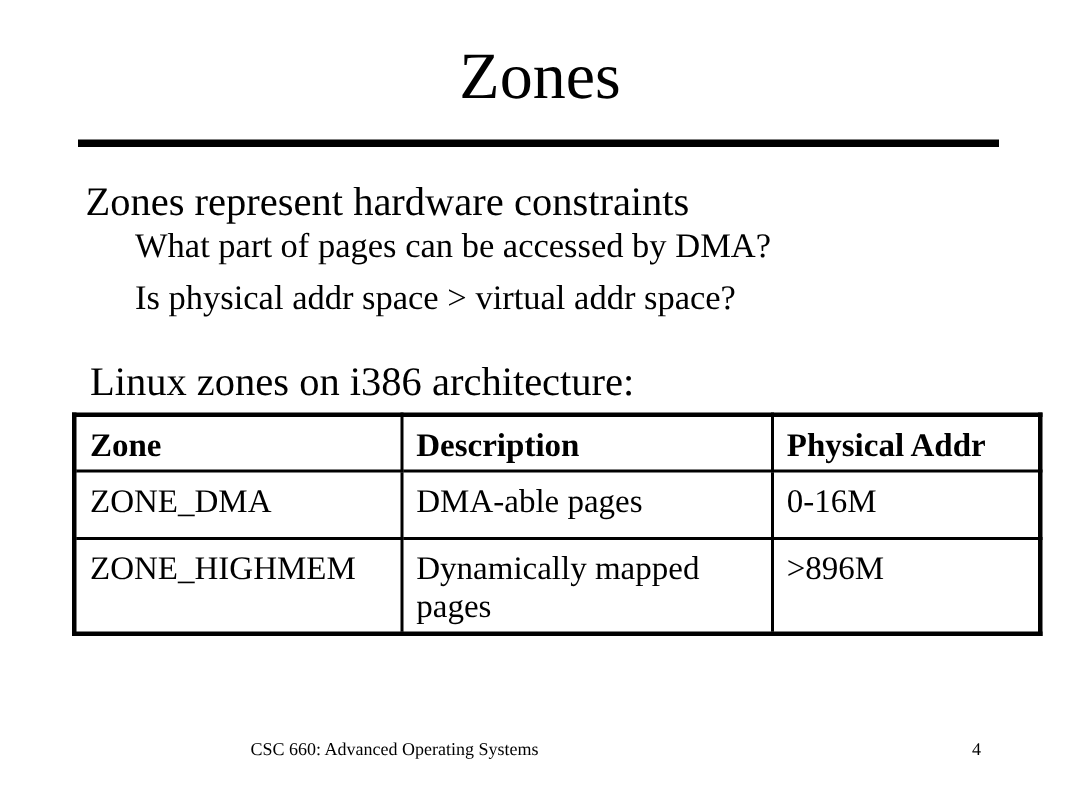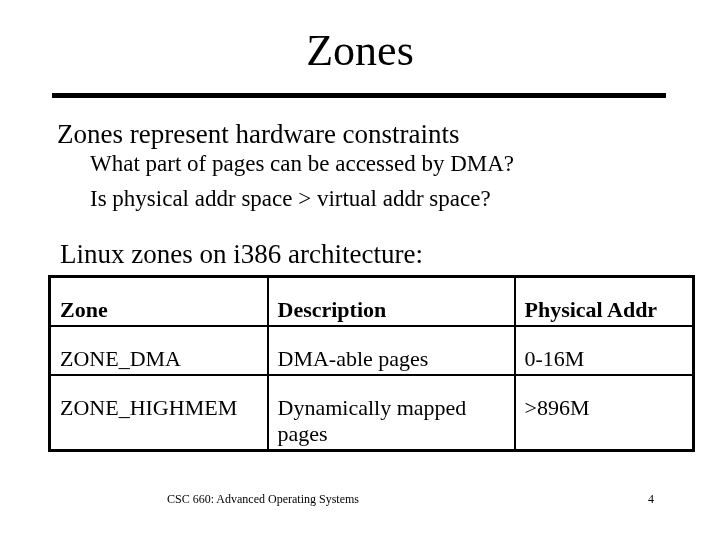--- a/index.html
+++ b/index.html
@@ -35,21 +35,21 @@
   #zones-table {
     position: absolute;
     left: 48px; top: 275px;
     width: 644px;
     border-collapse: collapse;
     table-layout: fixed;
     border: 3px solid #000000;
   }
   #zones-table th, #zones-table td {
     border: 2px solid #000000;
-    padding: 19px 9px 2px 9px;
+    padding: 6px 9px 2px 9px;
     font-size: 22px;
     line-height: 1.18;
     text-align: left;
     vertical-align: top;
     font-weight: normal;
     overflow: hidden;
   }
   #zones-table th { font-weight: bold; }
   tr.hdr  { height: 37px; }
   tr.row1 { height: 45px; }

